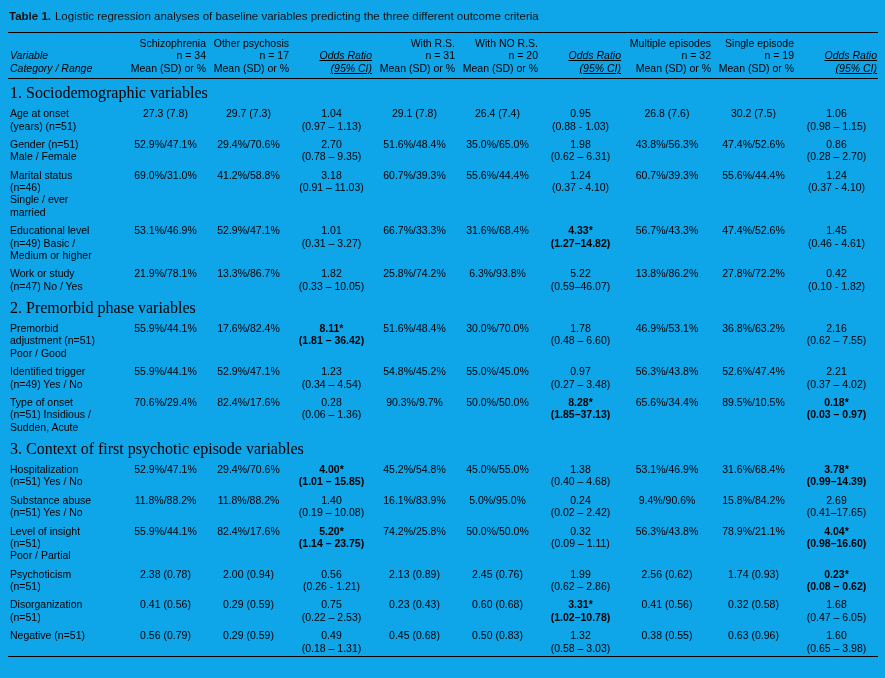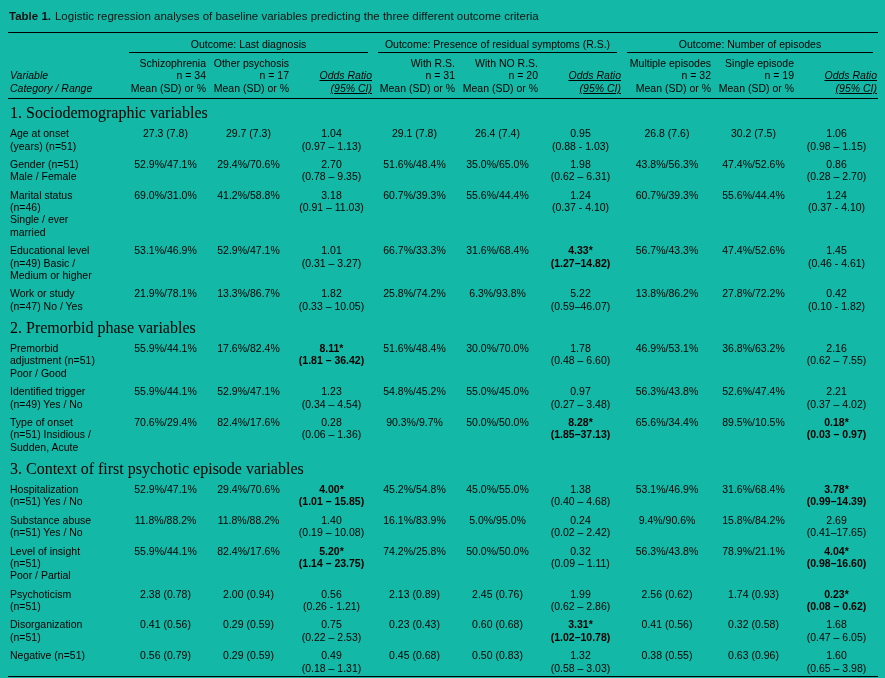--- a/index.html
+++ b/index.html
@@ -4,21 +4,21 @@
 <style>
   * { margin: 0; padding: 0; box-sizing: border-box; }
   html, body { background: #ffffff; }
   body {
     width: 885px; height: 678px;
     font-family: "Liberation Sans", "DejaVu Sans", sans-serif;
     color: #000;
   }
   .page {
     width: 885px; height: 678px;
-    background: #14b8a6;
+    background: #0ea5e9;
     padding: 8px 8px 0 8px;
     overflow: hidden;
   }
   .table-title { font-size: 11.5px; margin: 2px 0 10px 1px; color: #111; }
   .t-num { font-weight: bold; margin-right: 4px; }
   table.reg-table {
     width: 100%;
     border-collapse: collapse;
     table-layout: fixed;
     border-top: 1px solid #000;
@@ -87,32 +87,20 @@
         <col style="width:83px">
       <col style="width:83px">
         <col style="width:83px">
         <col style="width:83px">
       <col style="width:90px">
         <col style="width:83px">
         <col style="width:83px">
     </colgroup>
     <thead id="table-head">
         <tr>
-          <th class="corner"></th>
-          <th class="spanner" colspan="3">
-            <div class="spanner-label">Outcome: Last diagnosis</div>
-          </th>
-          <th class="spanner" colspan="3">
-            <div class="spanner-label">Outcome: Presence of residual symptoms (R.S.)</div>
-          </th>
-          <th class="spanner" colspan="3">
-            <div class="spanner-label">Outcome: Number of episodes</div>
-          </th>
-        </tr>
-        <tr>
           <th class="col-head var-head">Variable
 Category / Range</th>
           <th class="col-head">Schizophrenia
 n = 34
 Mean (SD) or %</th>
           <th class="col-head">Other psychosis
 n = 17
 Mean (SD) or %</th>
           <th class="col-head italic">Odds Ratio
 (95% CI)</th>

